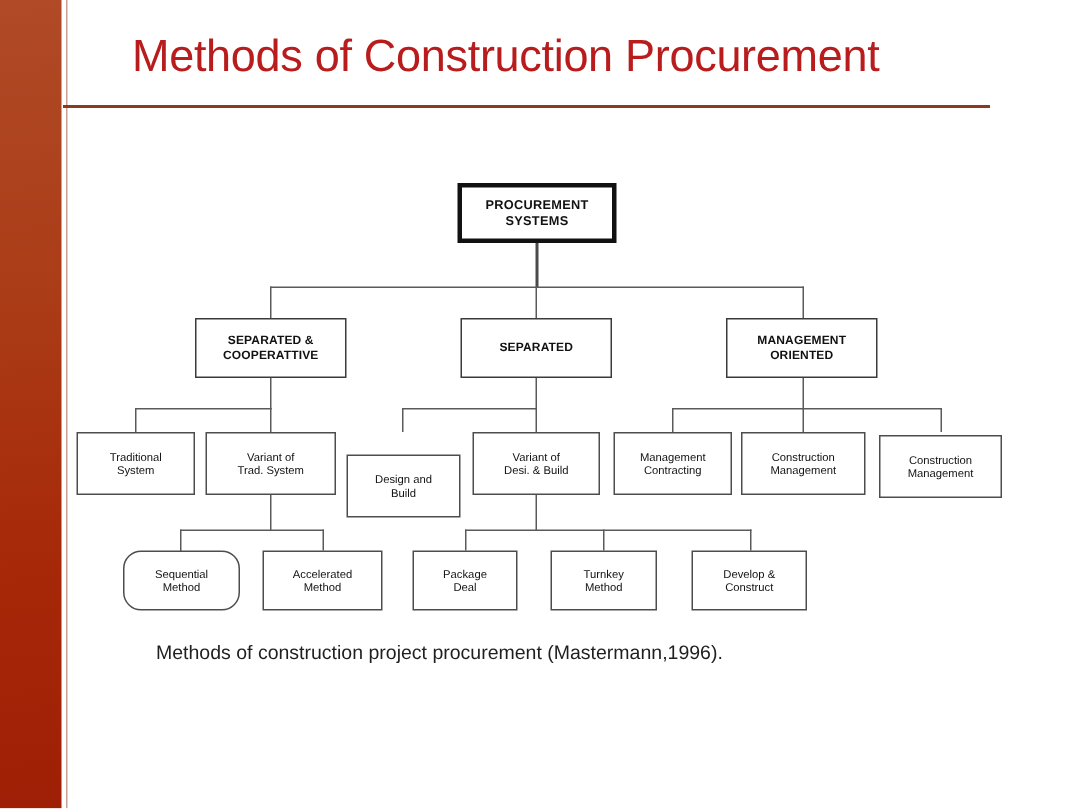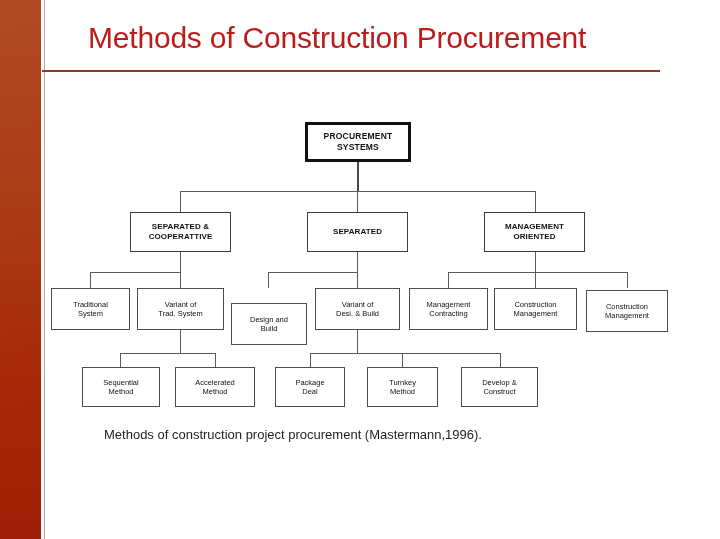--- a/index.html
+++ b/index.html
@@ -221,21 +221,21 @@
     <div class="conn h" style="left:120px; top:353px; width:96px;"></div>
     <div class="conn v" style="left:120px; top:353px; height:15px;"></div>
     <div class="conn v" style="left:215px; top:353px; height:15px;"></div>
 
     <div class="conn v" style="left:357px; top:330px; height:24px;"></div>
     <div class="conn h" style="left:310px; top:353px; width:191px;"></div>
     <div class="conn v" style="left:310px; top:353px; height:15px;"></div>
     <div class="conn v" style="left:402px; top:353px; height:15px;"></div>
     <div class="conn v" style="left:500px; top:353px; height:15px;"></div>
 
-    <div class="node lvl4" style="left:82px; top:367px; width:78px; height:40px;">
+    <div class="node lvl4" style="left:82px; top:367px; width:78px; height:40px;border-radius:12px;">
       <span>
         <span>Sequential</span>
         <span>Method</span>
       </span>
     </div>
     <div class="node lvl4" style="left:175px; top:367px; width:80px; height:40px;">
       <span>
         <span>Accelerated</span>
         <span>Method</span>
       </span>

